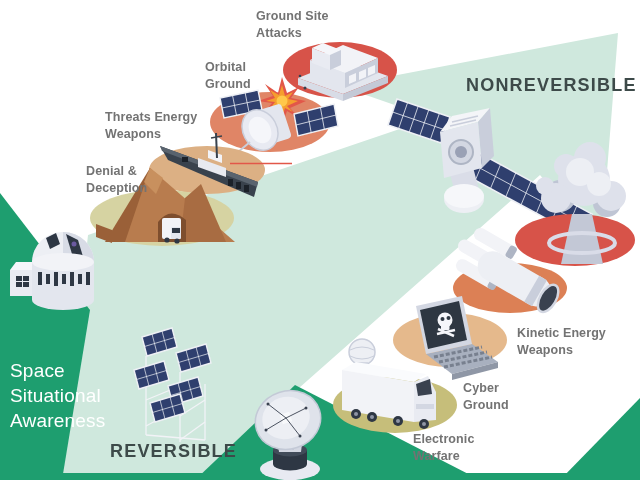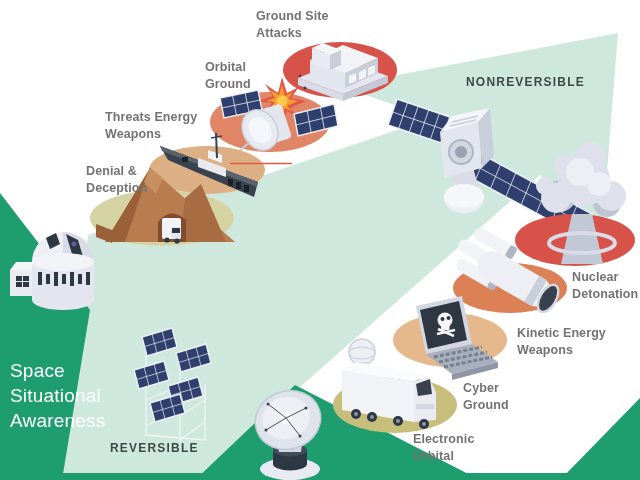--- a/index.html
+++ b/index.html
@@ -6,21 +6,21 @@
   #stage{
     position:relative;width:640px;height:480px;overflow:hidden;
     background:#ffffff;font-family:"Liberation Sans",sans-serif;
   }
   #bg-art{position:absolute;left:0;top:0;}
   .label{
     position:absolute;white-space:pre-line;color:#737373;
     font-weight:700;font-size:12.5px;line-height:1.35;letter-spacing:.1px;
   }
   .axis-label{
-    position:absolute;color:#3D4A49;font-weight:700;font-size:12px;
+    position:absolute;color:#3D4A49;font-weight:700;font-size:18px;
     letter-spacing:1.2px;white-space:pre;
   }
   .ssa-label{
     position:absolute;color:#ffffff;font-weight:500;font-size:19px;
     line-height:1.32;white-space:pre-line;letter-spacing:.2px;
   }
 </style>
 </head>
 <body>
 
@@ -314,23 +314,21 @@
 Weapons</div>
 
   <div class="label" style="left:45px;top:163px;margin-left:41px;">Denial &amp;
 Deception</div>
 
   <div class="ssa-label" style="left:10px;top:358px;">Space
 Situational
 Awareness</div>
 
   <div class="label" style="left:413px;top:431px;">Electronic
-Orbital</div>
+Warfare</div>
 
   <div class="label" style="left:463px;top:380px;">Cyber
 Ground</div>
 
   <div class="label" style="left:517px;top:325px;">Kinetic Energy
 Weapons</div>
 
-  <div class="label" style="left:572px;top:269px;">Nuclear
-Detonation</div>
 </div>
 
 </body></html>

